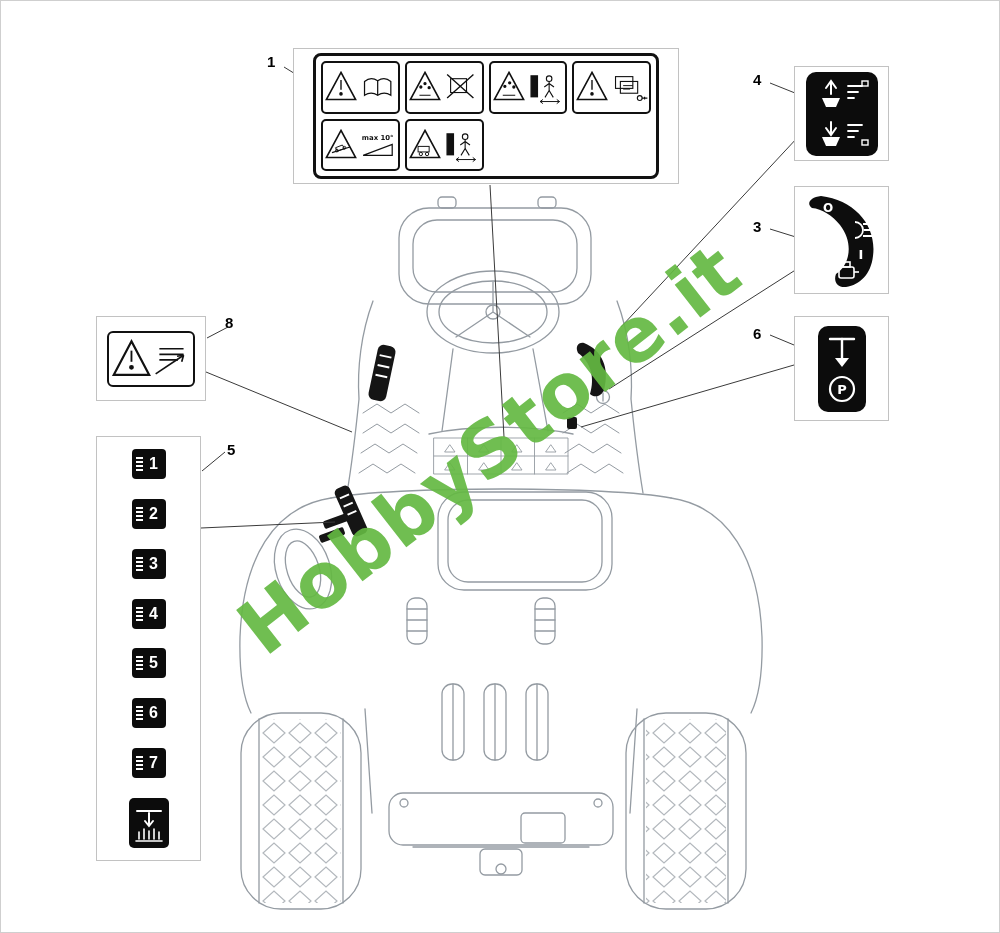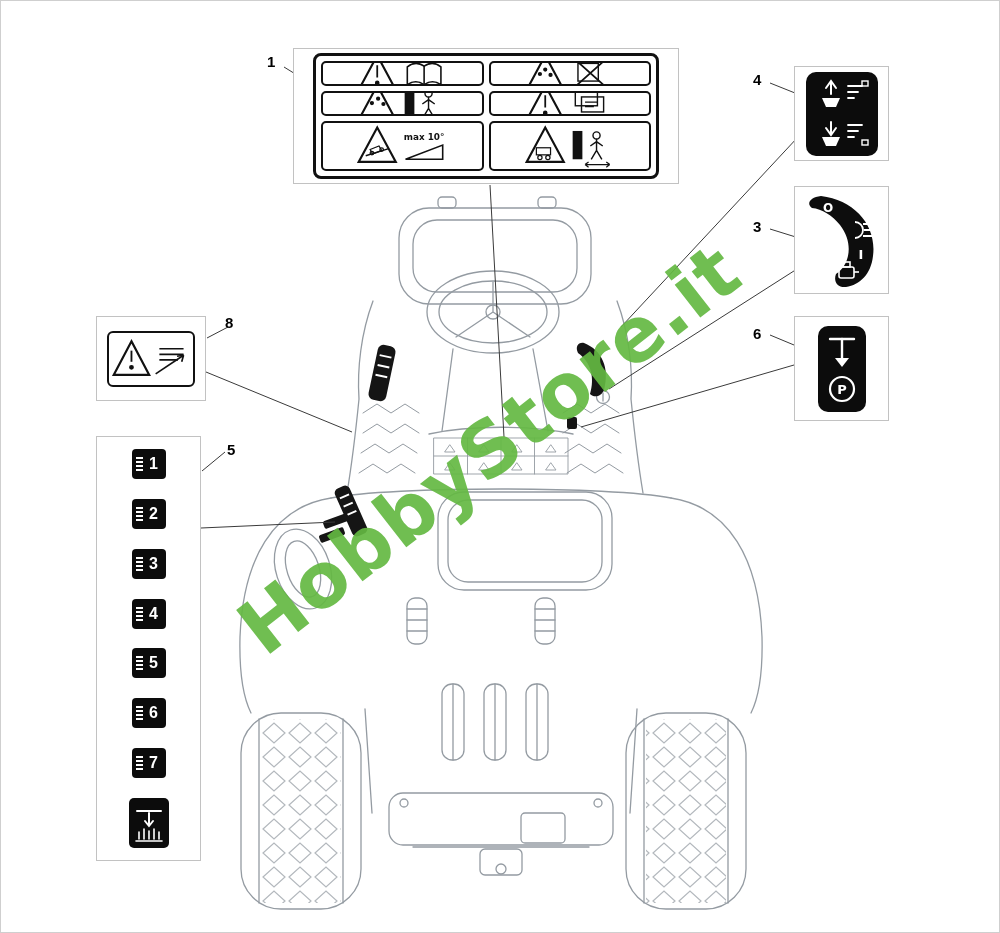--- a/index.html
+++ b/index.html
@@ -14,21 +14,21 @@
     transform:translate(-50%,-50%) rotate(-38deg);
     font:700 76px "DejaVu Sans",sans-serif;letter-spacing:1px;
     color:rgba(100,184,66,.92);white-space:nowrap;pointer-events:none;
   }
   .callout{position:absolute;z-index:4;font:600 15px "Liberation Sans",sans-serif;color:#000;}
   .frame{position:absolute;z-index:3;background:#fff;border:1px solid #c2c2c2;box-sizing:border-box;}
   
   .panel1{left:292px;top:47px;width:386px;height:136px;display:flex;align-items:center;justify-content:center;}
   .panel1-inner{
     width:346px;height:126px;box-sizing:border-box;border:3px solid #111;border-radius:8px;
-    padding:5px;display:grid;grid-template-columns:repeat(2,1fr);grid-template-rows:repeat(2,1fr);gap:5px;background:#fff;
+    padding:5px;display:grid;grid-template-columns:repeat(4,1fr);grid-template-rows:repeat(2,1fr);gap:5px;background:#fff;
   }
   .picto-cell{border:2.5px solid #111;border-radius:5px;display:flex;align-items:center;justify-content:center;overflow:hidden;}
   .picto-cell svg{display:block;width:100px;height:46px;}
   
   .f4{left:793px;top:65px;width:95px;height:95px;display:flex;align-items:center;justify-content:center;}
   .f4 .blk{width:72px;height:84px;background:#0c0c0c;border-radius:10px;display:flex;align-items:center;justify-content:center;}
   .f3{left:793px;top:185px;width:95px;height:108px;display:flex;align-items:center;justify-content:center;}
   .f6{left:793px;top:315px;width:95px;height:105px;display:flex;align-items:center;justify-content:center;}
   .f6 .blk{width:48px;height:86px;background:#0c0c0c;border-radius:10px;display:flex;align-items:center;justify-content:center;}
   

